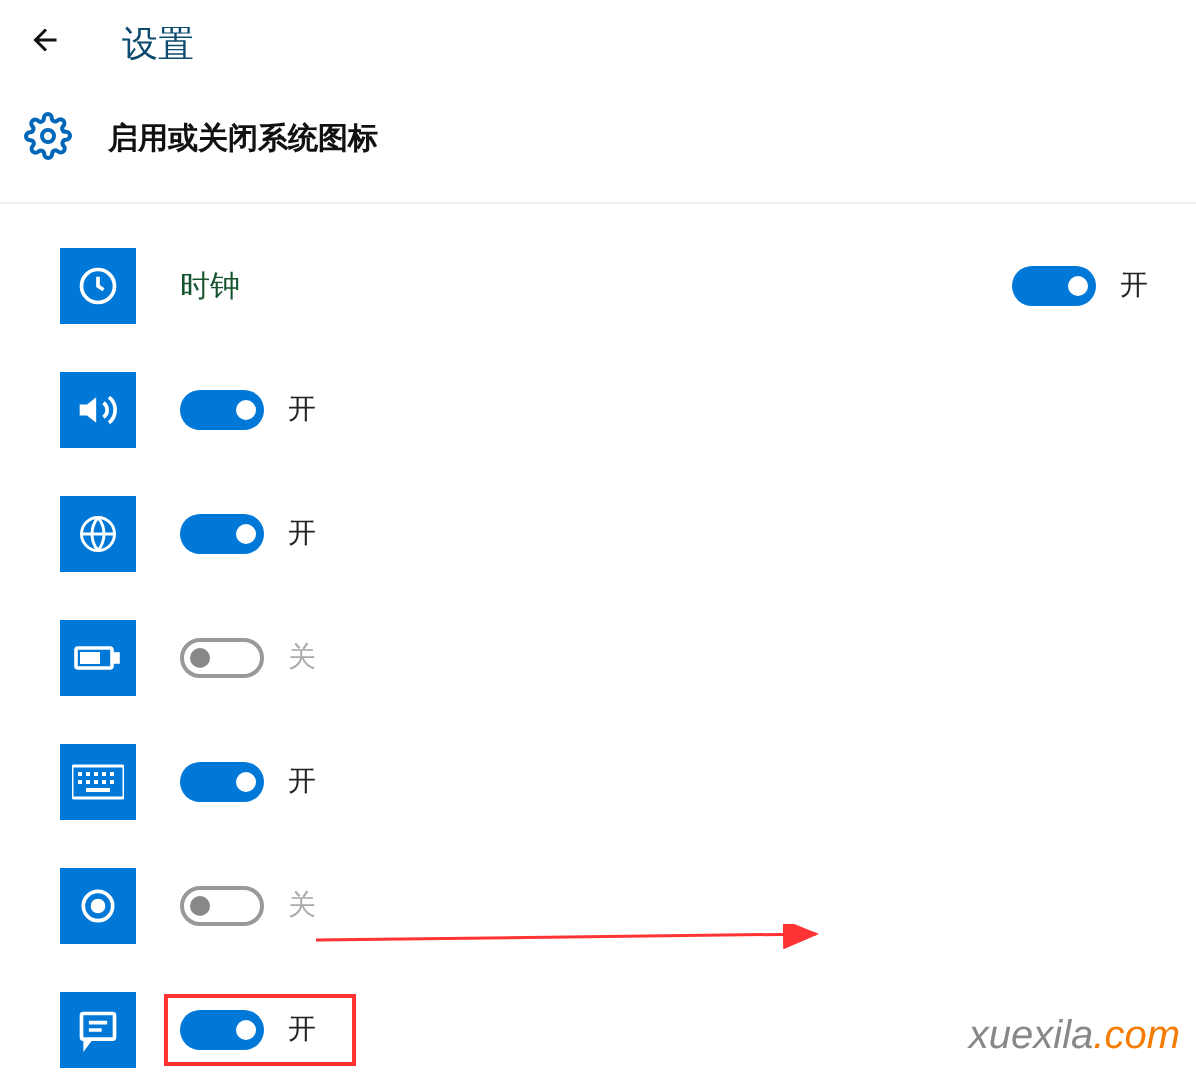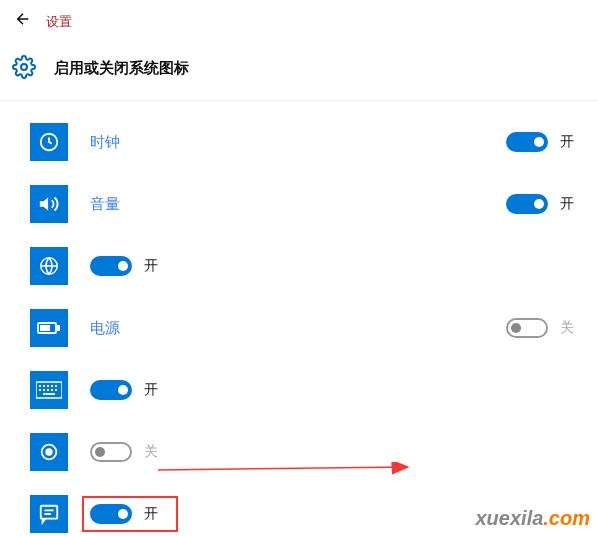--- a/index.html
+++ b/index.html
@@ -10,21 +10,21 @@
       height: 536px;
       font-size: 14px;
     }
     .header {
       display: flex;
       align-items: center;
       padding: 10px 14px;
       gap: 14px;
     }
     .back-arrow { font-size: 18px; color: #111; cursor: pointer; }
-    .header-title { font-size: 13px; color: #b91c1c; }
+    .header-title { font-size: 18px; color: #0c4a6e; margin-left: 15px; }
     .title-row {
       display: flex;
       align-items: center;
       padding: 12px 12px 18px;
       gap: 18px;
       border-bottom: 1px solid #eee;
     }
     .gear { color: #0066b8; }
     .page-title { font-size: 15px; font-weight: 600; color: #111; }
     .list { padding: 10px 24px 10px 30px; }
@@ -34,21 +34,21 @@
       padding: 12px 0;
     }
     .icon-box {
       width: 38px; height: 38px;
       background: #0078d7;
       display: flex; align-items: center; justify-content: center;
       margin-right: 22px;
       flex-shrink: 0;
     }
     .icon-box svg { color: #fff; }
-    .label { flex: 1; font-size: 15px; color: #3b82f6; }
+    .label { flex: 1; font-size: 15px; color: #14532d; }
     .toggle-wrap { display: flex; align-items: center; gap: 12px; }
     .toggle {
       width: 42px; height: 20px; border-radius: 10px;
       position: relative; cursor: pointer;
     }
     .toggle.on { background: #0078d7; }
     .toggle.off { background: #fff; border: 2px solid #999; }
     .toggle .knob {
       width: 10px; height: 10px; border-radius: 50%;
       position: absolute; top: 50%; transform: translateY(-50%);
@@ -61,21 +61,20 @@
     .highlight { border: 2px solid #f33; padding: 6px 18px 6px 6px; margin-left: -8px; }
     .arrow-callout {
       position: absolute;
       left: 158px; top: 462px;
       pointer-events: none;
     }
     .watermark {
       position: absolute; right: 8px; bottom: 6px;
       font-size: 20px; font-style: italic;
       color: #888;
-      font-weight: bold;
     }
     .watermark .com { color: #f57c00; }
   </style>
 </head>
 <body>
 
 <div class="header">
   <span class="back-arrow">
     <svg width="18" height="18" viewBox="0 0 24 24" fill="none" stroke="currentColor" stroke-width="2">
         <path d="M19 12H5M12 5l-7 7 7 7"></path>
@@ -110,21 +109,20 @@
         <span class="toggle-label on">开</span>
       </div>
     </div>
     <div class="row">
       <div class="icon-box">
         <svg width="22" height="22" viewBox="0 0 24 24" fill="none" stroke="currentColor" stroke-width="2">
           <path d="M11 5 6 9H2v6h4l5 4V5z" fill="currentColor" stroke="none"></path>
           <path d="M15 8a5 5 0 0 1 0 8M18 5a9 9 0 0 1 0 14"></path>
         </svg>
       </div>
-      <span class="label">音量</span>
       <div class="toggle-wrap">
         <div class="toggle on">
           <div class="knob"></div>
         </div>
         <span class="toggle-label on">开</span>
       </div>
     </div>
     <div class="row">
       <div class="icon-box">
         <svg width="22" height="22" viewBox="0 0 24 24" fill="none" stroke="currentColor" stroke-width="1.6">
@@ -140,21 +138,20 @@
       </div>
     </div>
     <div class="row">
       <div class="icon-box">
         <svg width="24" height="16" viewBox="0 0 24 14" fill="none" stroke="currentColor" stroke-width="1.8">
           <rect x="1" y="2" width="18" height="10" rx="1"></rect>
           <rect x="20" y="5" width="2" height="4" fill="currentColor"></rect>
           <rect x="3" y="4" width="10" height="6" fill="currentColor" stroke="none"></rect>
         </svg>
       </div>
-      <span class="label">电源</span>
       <div class="toggle-wrap">
         <div class="toggle off">
           <div class="knob"></div>
         </div>
         <span class="toggle-label off">关</span>
       </div>
     </div>
     <div class="row">
       <div class="icon-box">
         <svg width="26" height="18" viewBox="0 0 26 16" fill="currentColor">

